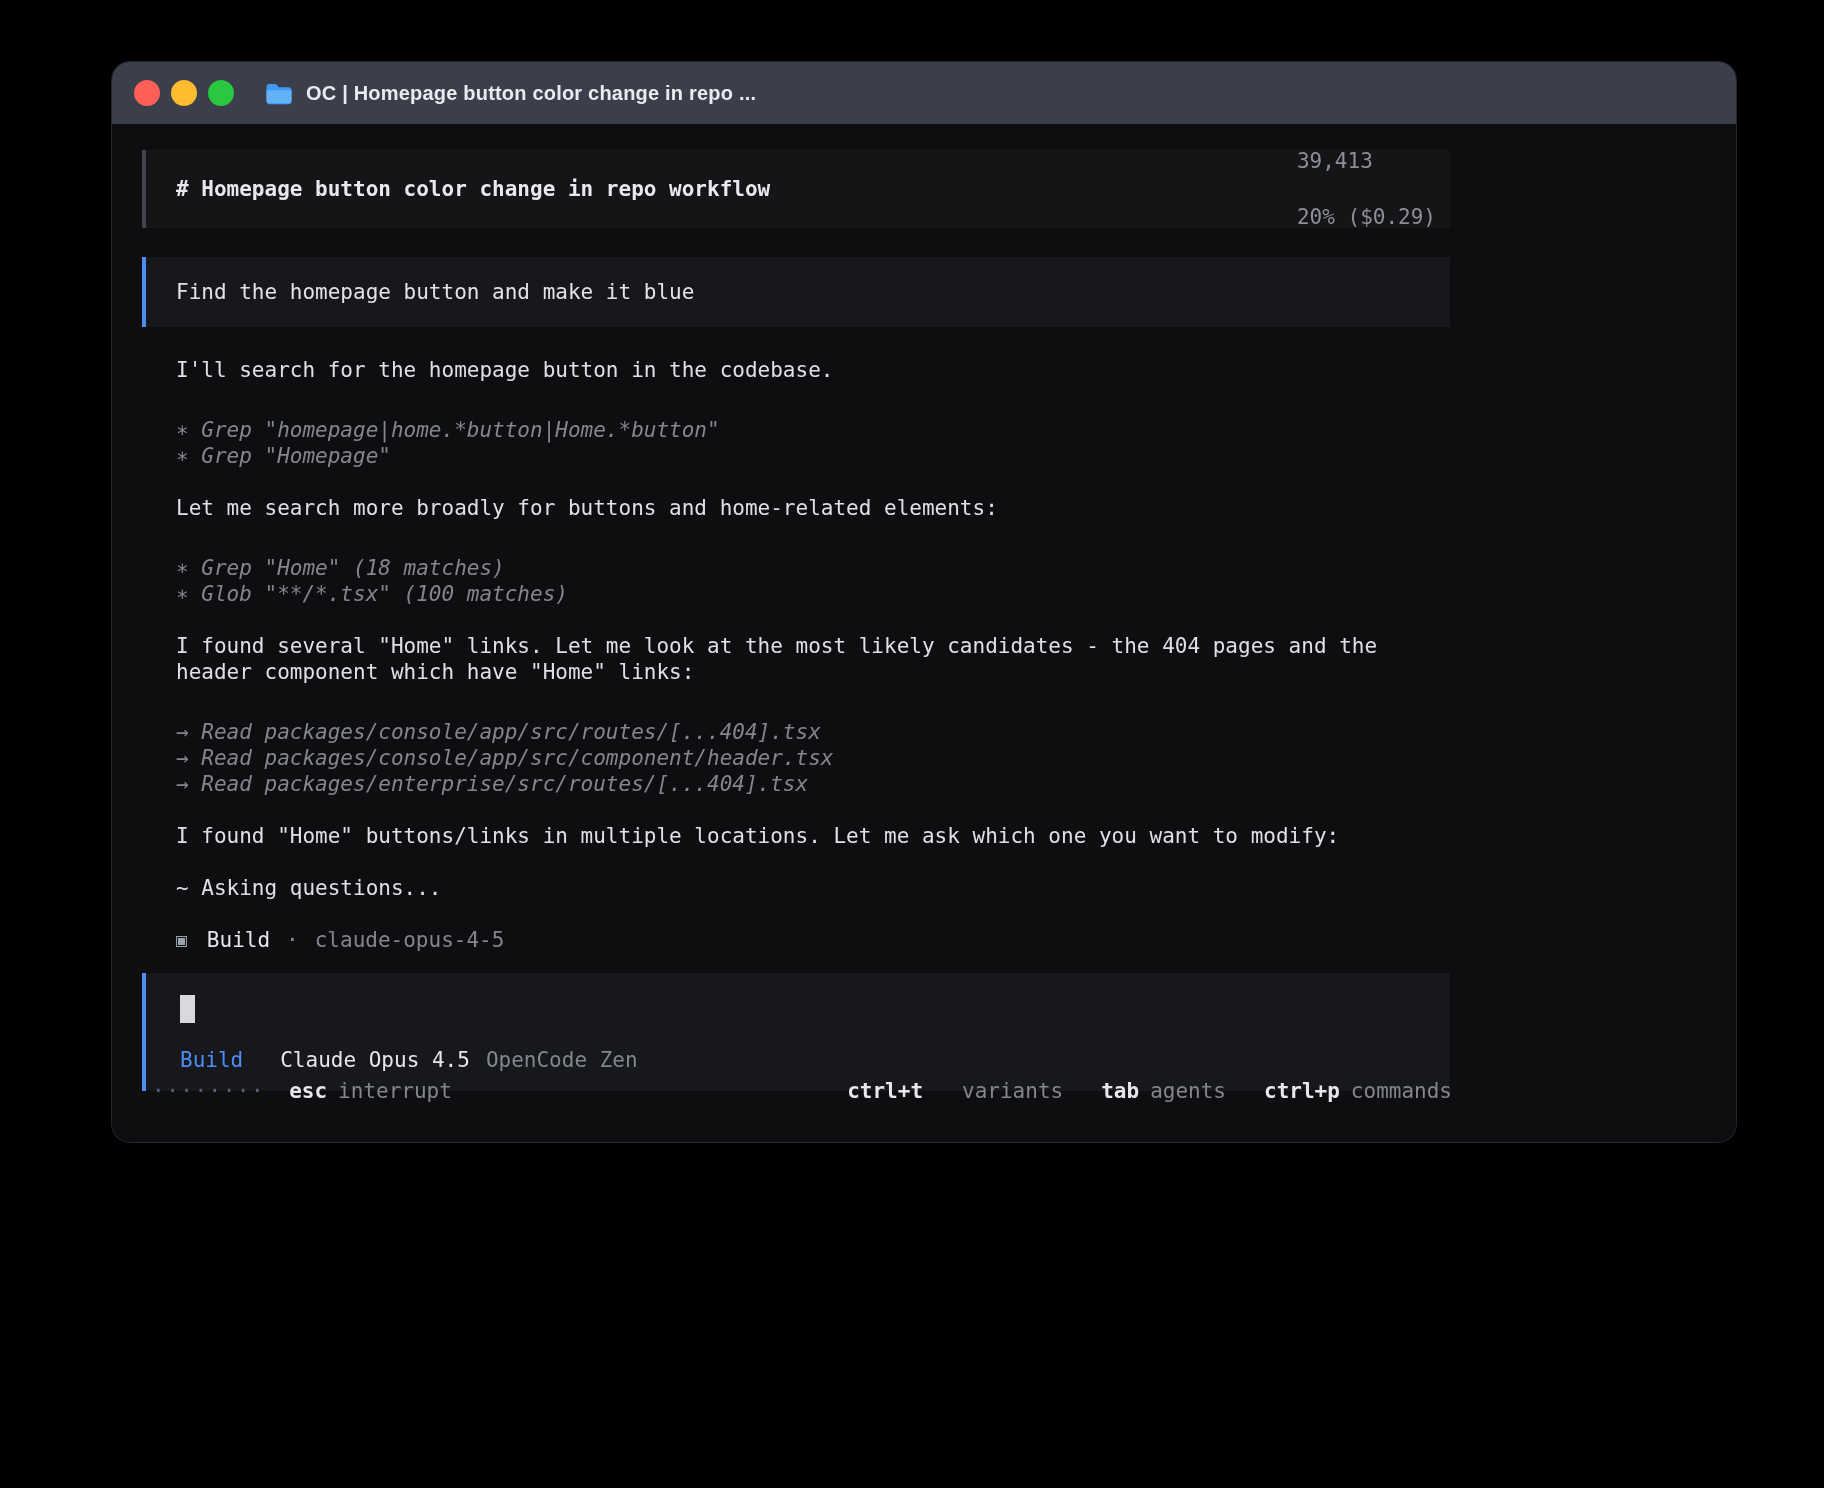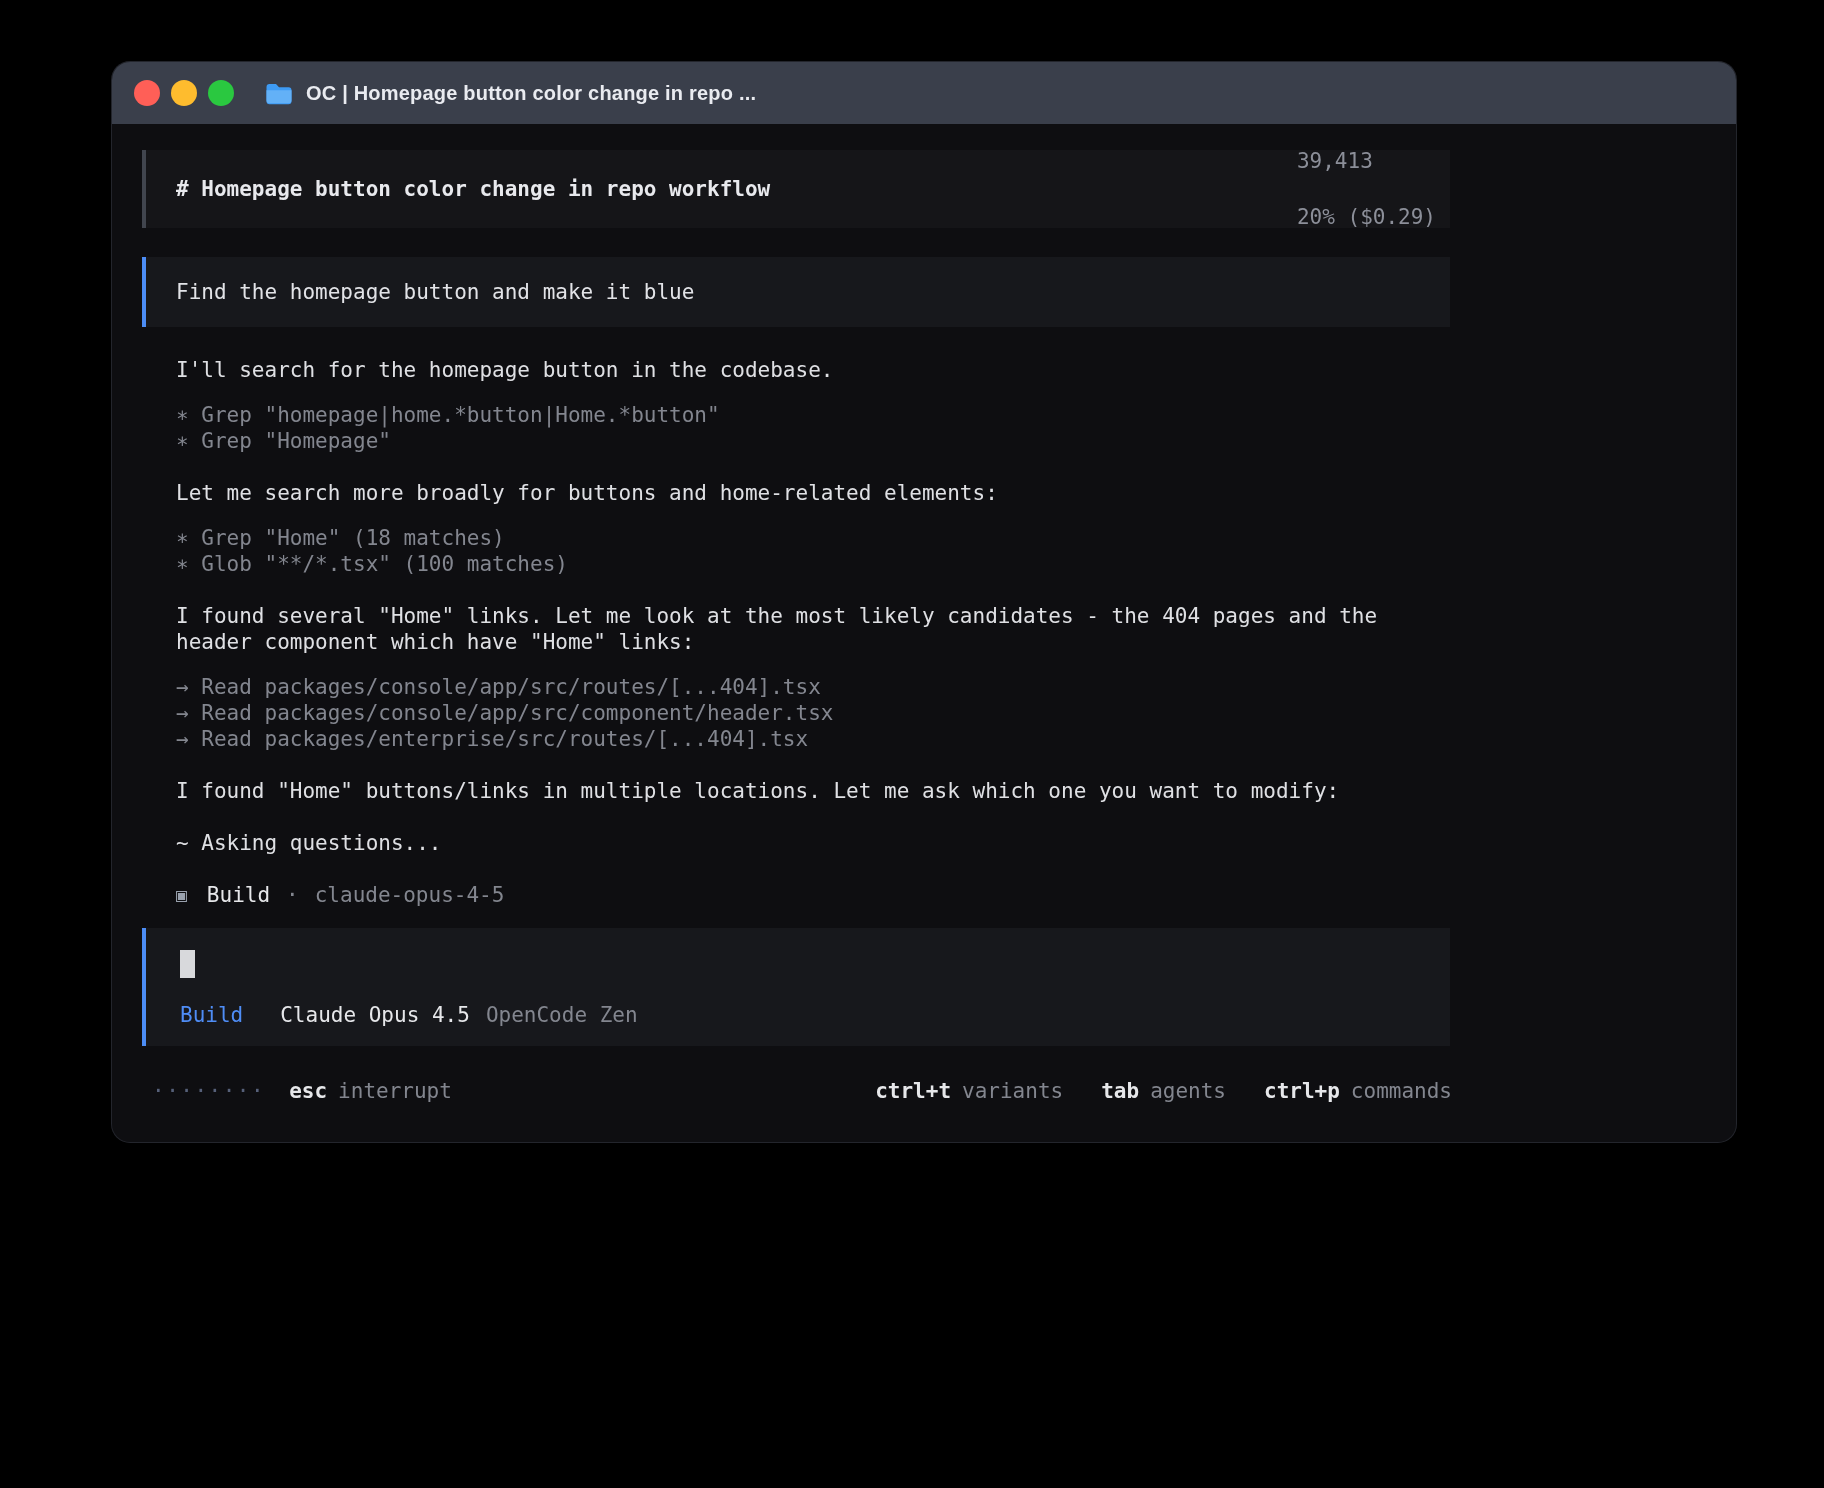--- a/index.html
+++ b/index.html
@@ -58,21 +58,21 @@
     background: #17181c;
     border-left: 4px solid #4c8df6;
     height: 70px; box-sizing: border-box;
     display: flex; align-items: center;
     padding-left: 30px;
     color: #e2e3e7;
   }
   .chat { margin-top: 30px; padding-left: 34px; max-width: 1270px; }
   .chat .txt { margin: 26px 0 0 0; color: #dfe0e4; }
   .chat .txt:first-child { margin-top: 0; }
-  .tools { margin-top: 19px; }
+  .tools { margin-top: 34px; font-style: italic; }
   .tool { color: #83868f; white-space: nowrap; }
   .status-line {
     margin-top: 26px;
     display: flex; align-items: center;
   }
   .status-icon { color: #9aa2af; font-size: 18px; line-height: 26px; }
   .status-agent { margin-left: 20px; color: #e6e7ea; }
   .status-sep { margin-left: 16px; color: #83868f; }
   .status-model { margin-left: 16px; color: #83868f; }
   
@@ -93,21 +93,21 @@
     width: 1310px;
     display: flex; justify-content: space-between; align-items: center;
     font-size: 21px; line-height: 26px;
   }
   .footer-left { display: flex; align-items: center; padding-left: 10px; }
   .spinner { color: #566079; letter-spacing: 1.5px; margin-right: 24px; }
   .key { font-weight: bold; color: #e6e7ea; }
   .key-label { color: #83868f; margin-left: 11px; }
   .footer-right { display: flex; align-items: center; }
   .shortcut { display: flex; align-items: baseline; margin-left: 38px; }
-  .shortcut:first-child { margin-left: 0; }
+  .shortcut:first-child { margin-left: 0; gap: 28px; }
 </style>
 </head>
 <body>
 
 <div class="window">
 
   <div class="titlebar">
     <span class="light red"></span>
     <span class="light yellow"></span>
     <span class="light green"></span>

